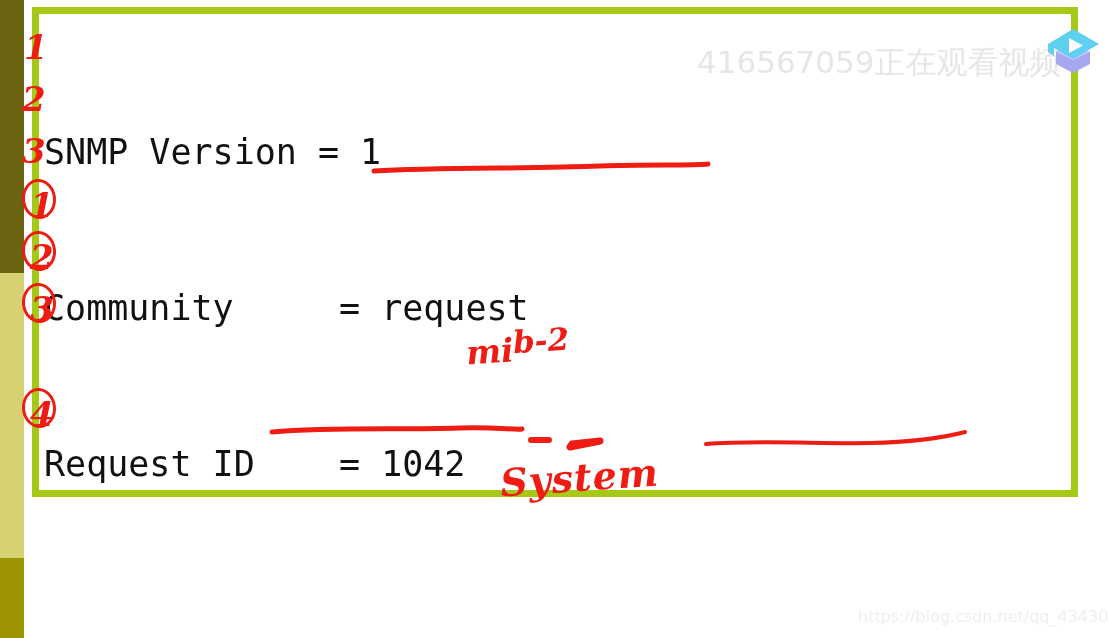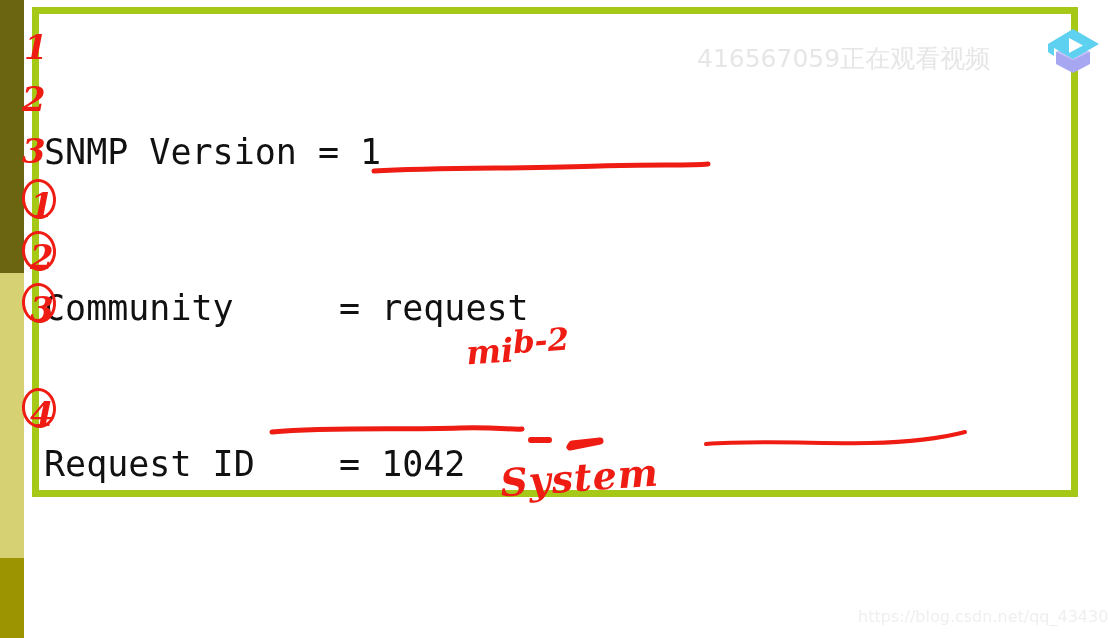--- a/index.html
+++ b/index.html
@@ -128,21 +128,21 @@
     transform: rotate(-4deg);
     letter-spacing: 1px;
   }
 
   
   .viewer-watermark {
     position: absolute;
     left: 697px;
     top: 42px;
     font-family: "DejaVu Sans", "Liberation Sans", sans-serif;
-    font-size: 25px;
+    font-size: 31px;
     color: #e6e6e6;
     letter-spacing: 0px;
     z-index: 9;
     white-space: nowrap;
   }
 
   
   .blog-watermark {
     position: absolute;
     left: 858px;

